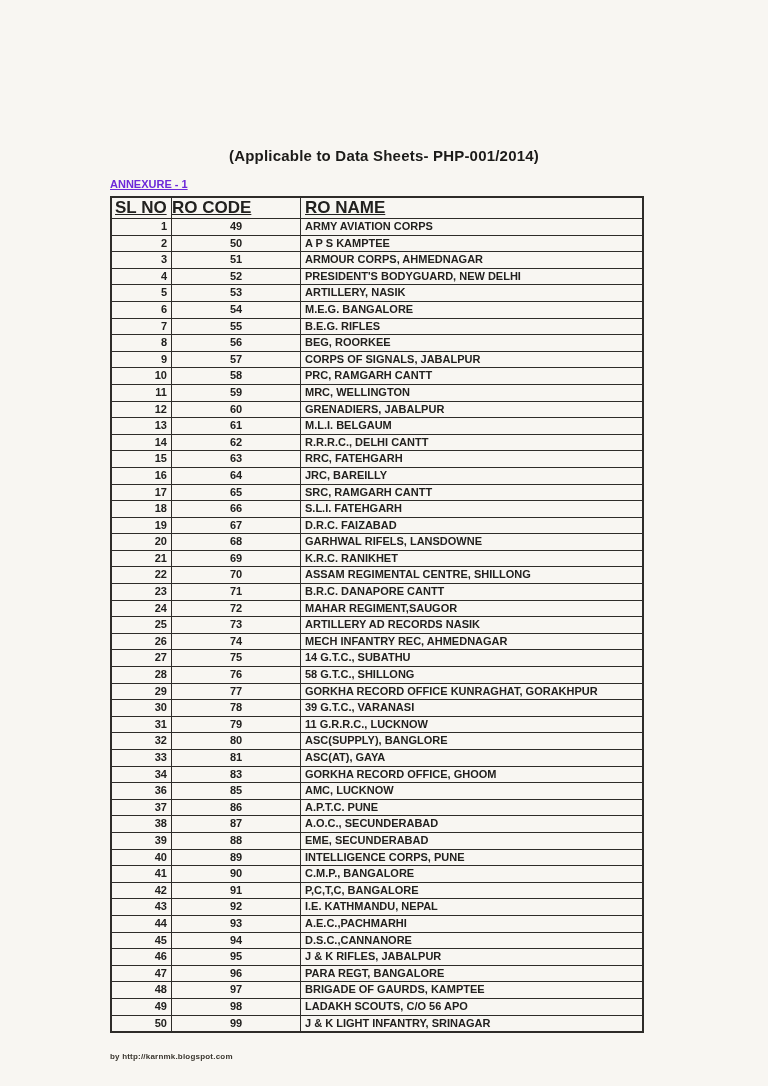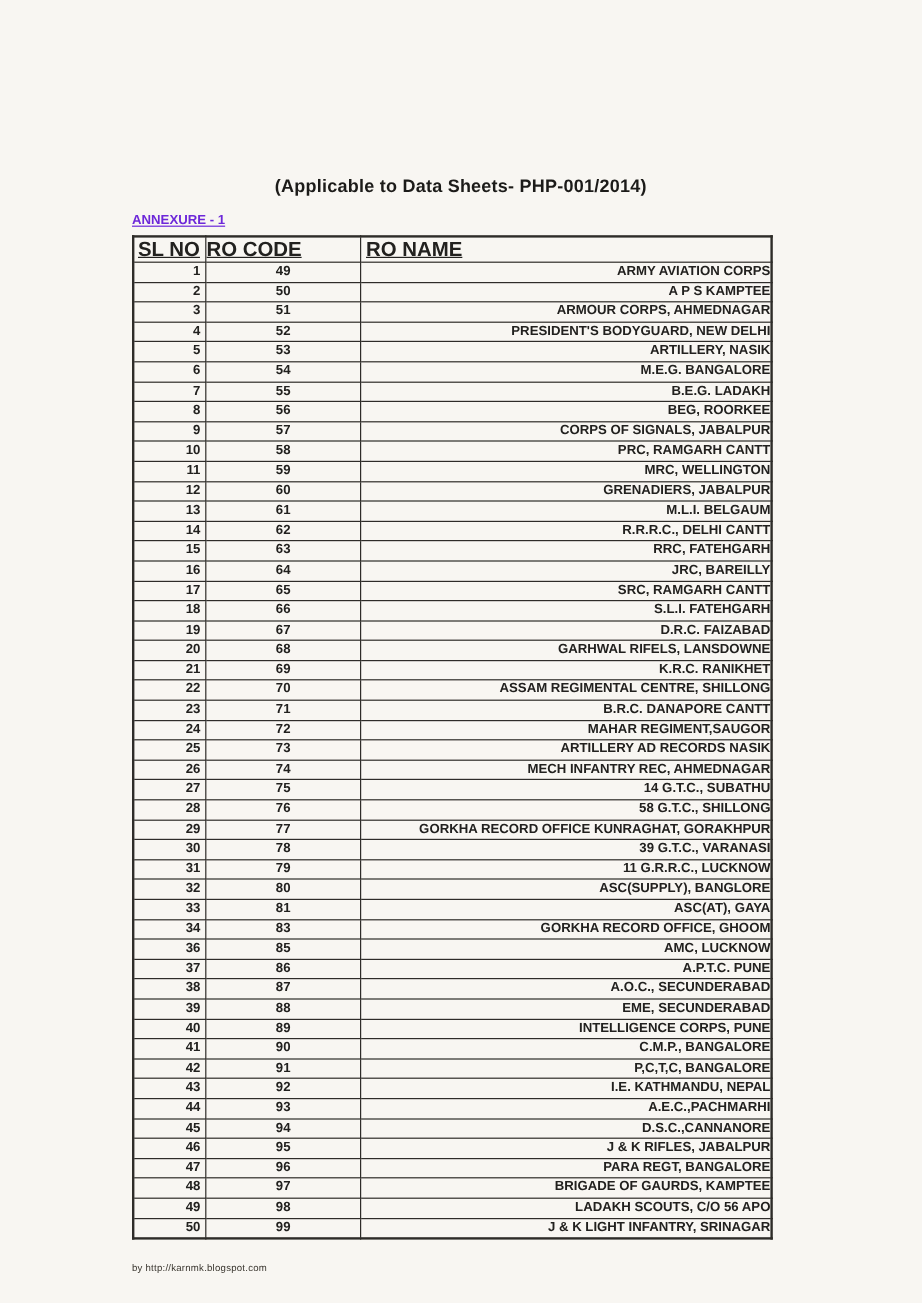--- a/index.html
+++ b/index.html
@@ -71,27 +71,27 @@
     line-height: 15.6px;
   }
   .c-sl   { width: 56px; }
   .c-code { width: 128px; }
   .c-name { width: 337px; }
   th.c-sl   { text-align: left;  padding-left: 3px; }
   th.c-code { text-align: left; }
   th.c-name { text-align: left;  padding-left: 4px; border-radius: 6px; }
   td.c-sl   { text-align: right; padding-right: 4px; }
   td.c-code { text-align: center; }
-  td.c-name { text-align: right;  padding-left: 16px; }
+  td.c-name { text-align: left;  padding-left: 4px; }
   .footer-credit {
     position: absolute;
     top: 1004px;
     left: 110px;
     font-size: 8px;
-    font-weight: 400;
+    font-weight: 700;
     color: #3a362f;
     letter-spacing: 0.2px;
   }
 </style>
 </head>
 <body>
 
 <div class="page">
 
   <div class="doc-title">(Applicable to Data Sheets- PHP-001/2014)</div>
@@ -133,21 +133,21 @@
           <td class="c-name">ARTILLERY, NASIK</td>
         </tr>
         <tr>
           <td class="c-sl">6</td>
           <td class="c-code">54</td>
           <td class="c-name">M.E.G. BANGALORE</td>
         </tr>
         <tr>
           <td class="c-sl">7</td>
           <td class="c-code">55</td>
-          <td class="c-name">B.E.G. LADAKH</td>
+          <td class="c-name">B.E.G. RIFLES</td>
         </tr>
         <tr>
           <td class="c-sl">8</td>
           <td class="c-code">56</td>
           <td class="c-name">BEG, ROORKEE</td>
         </tr>
         <tr>
           <td class="c-sl">9</td>
           <td class="c-code">57</td>
           <td class="c-name">CORPS OF SIGNALS, JABALPUR</td>

